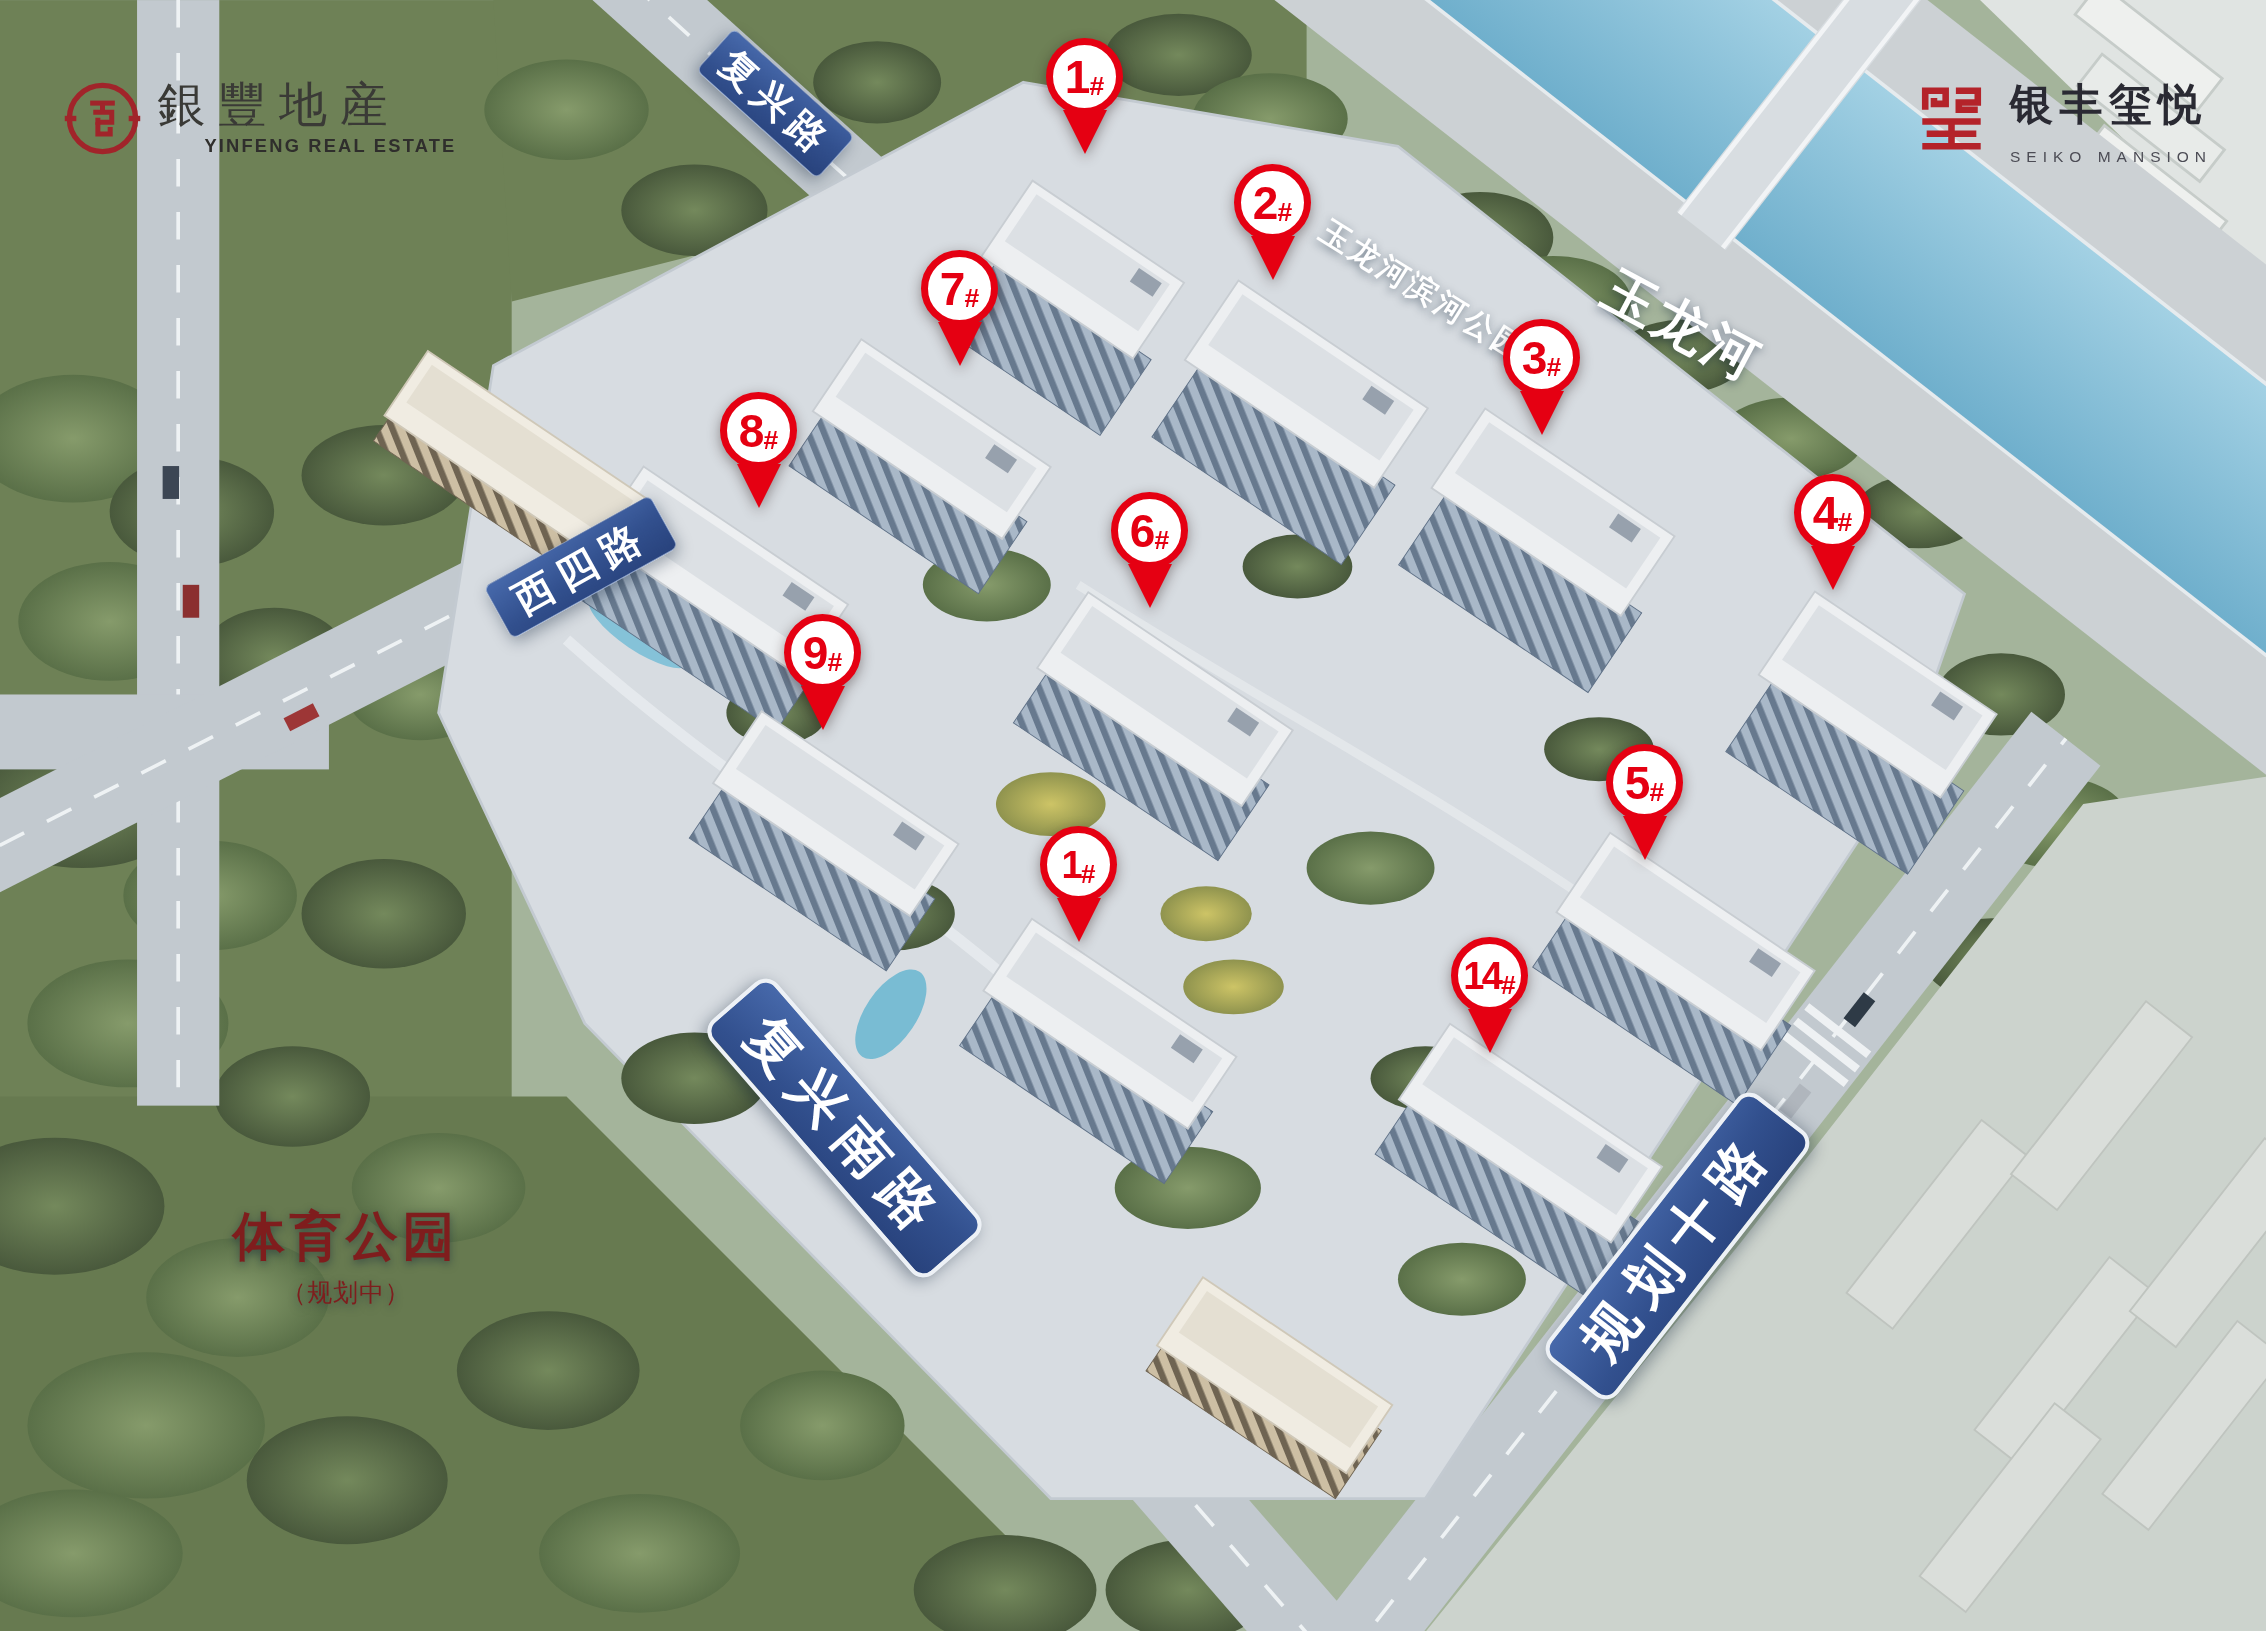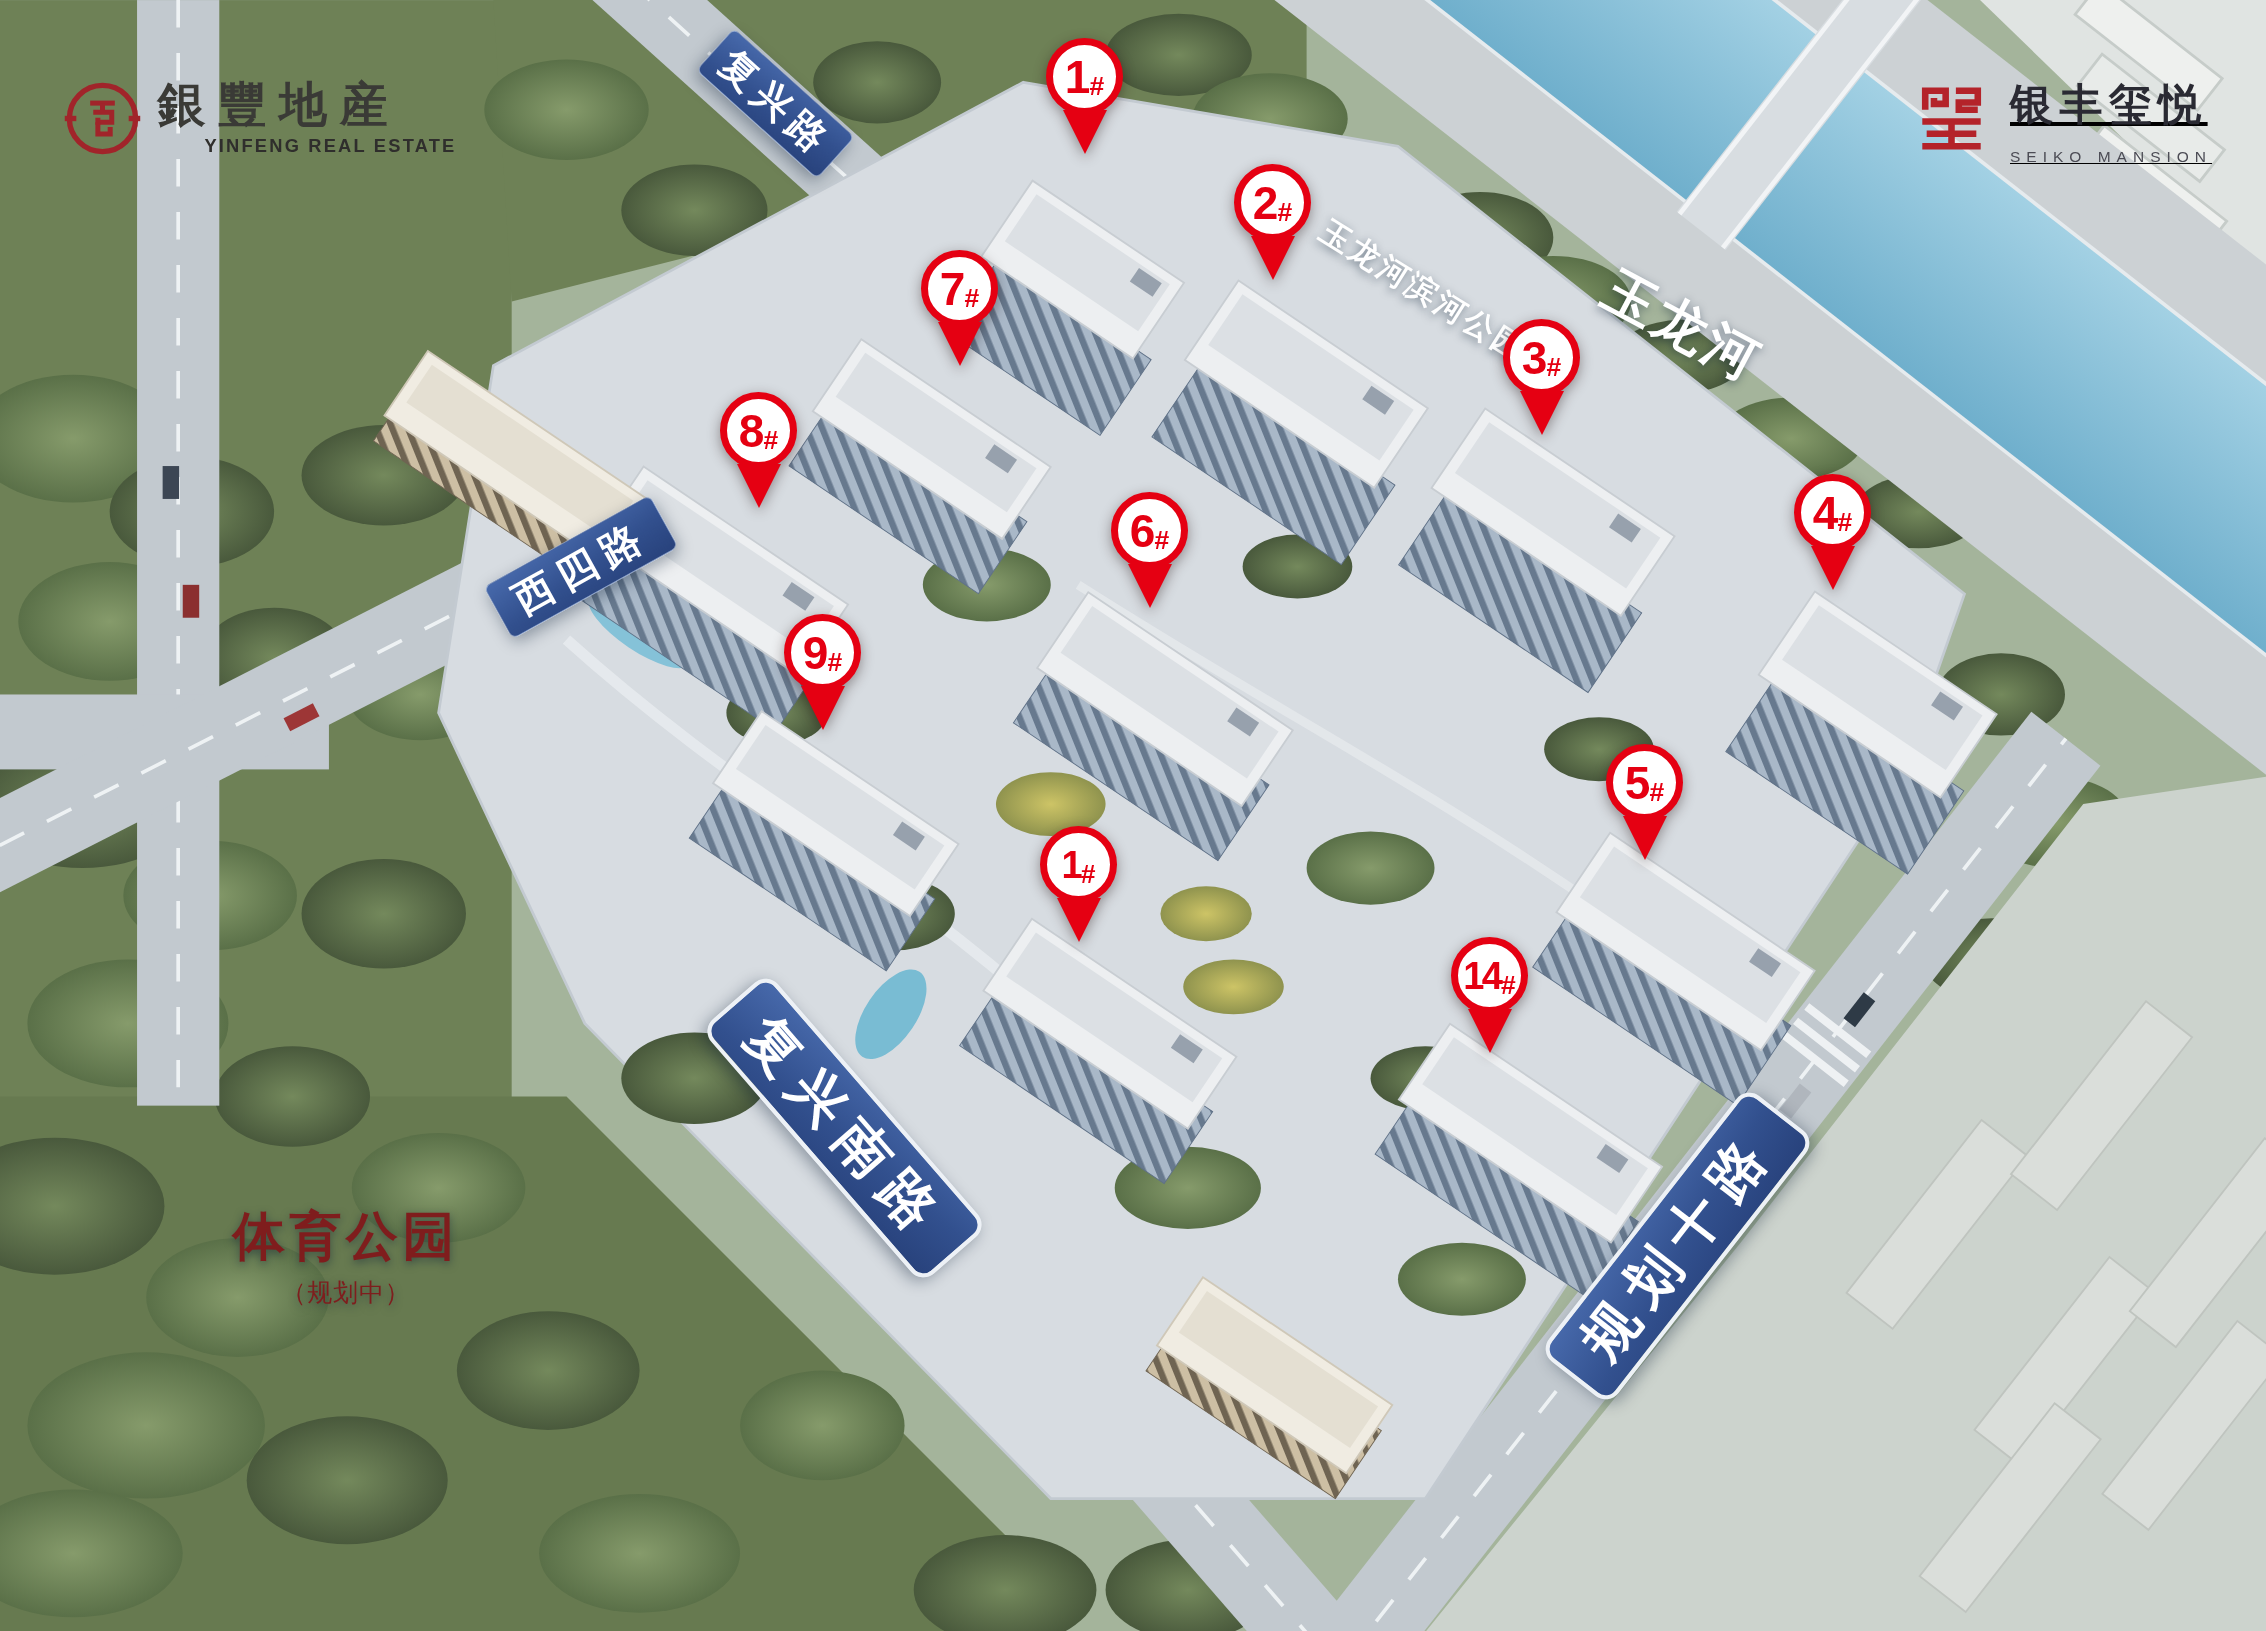--- a/index.html
+++ b/index.html
@@ -6,24 +6,24 @@
   .stage{position:relative;width:2266px;height:1632px;overflow:hidden;
          background:#a4b49b;font-family:"Liberation Sans",sans-serif;}
   .stage svg.scene{position:absolute;left:0;top:0;z-index:0;}
 
   
   .brand{position:absolute;z-index:40;display:flex;align-items:flex-start;}
   .brand .seal{flex:0 0 auto;}
   .brand .names{display:flex;flex-direction:column;}
   .brand-left{left:64px;top:80px;}
   .brand-left .names{margin-left:16.4px;}
-  .brand-left .cn{font-family:"DejaVu Serif",serif;font-size:48px;font-weight:700;
+  .brand-left .cn{font-family:"DejaVu Serif",serif;font-size:48px;font-weight:400;
                   color:#3a3a36;letter-spacing:12.8px;line-height:1.0;white-space:nowrap;}
   .brand-left .en{font-size:18.3px;font-weight:700;color:#2f2e2c;letter-spacing:2.2px;margin-top:7.3px;margin-left:47px;}
-  .brand-right{left:1915px;top:82px;text-decoration:underline;}
+  .brand-right{left:1915px;top:82px;}
   .brand-right .names{margin-left:22px;}
   .brand-right .cn{font-family:"DejaVu Serif",serif;font-size:43px;font-weight:600;
                    color:#2a2a33;letter-spacing:6.4px;line-height:1.05;white-space:nowrap;}
   .brand-right .en{font-size:15.5px;font-weight:500;color:#4c4c55;letter-spacing:6px;margin-top:21px;}
 
   
   .road-sign{position:absolute;z-index:20;display:flex;align-items:center;justify-content:center;
              color:#fff;font-weight:700;white-space:nowrap;
              background:linear-gradient(172deg,#4769ab 0%,#32508e 55%,#28427c 100%);
              box-shadow:0 5.5px 14.6px rgba(10,25,50,.35);}

